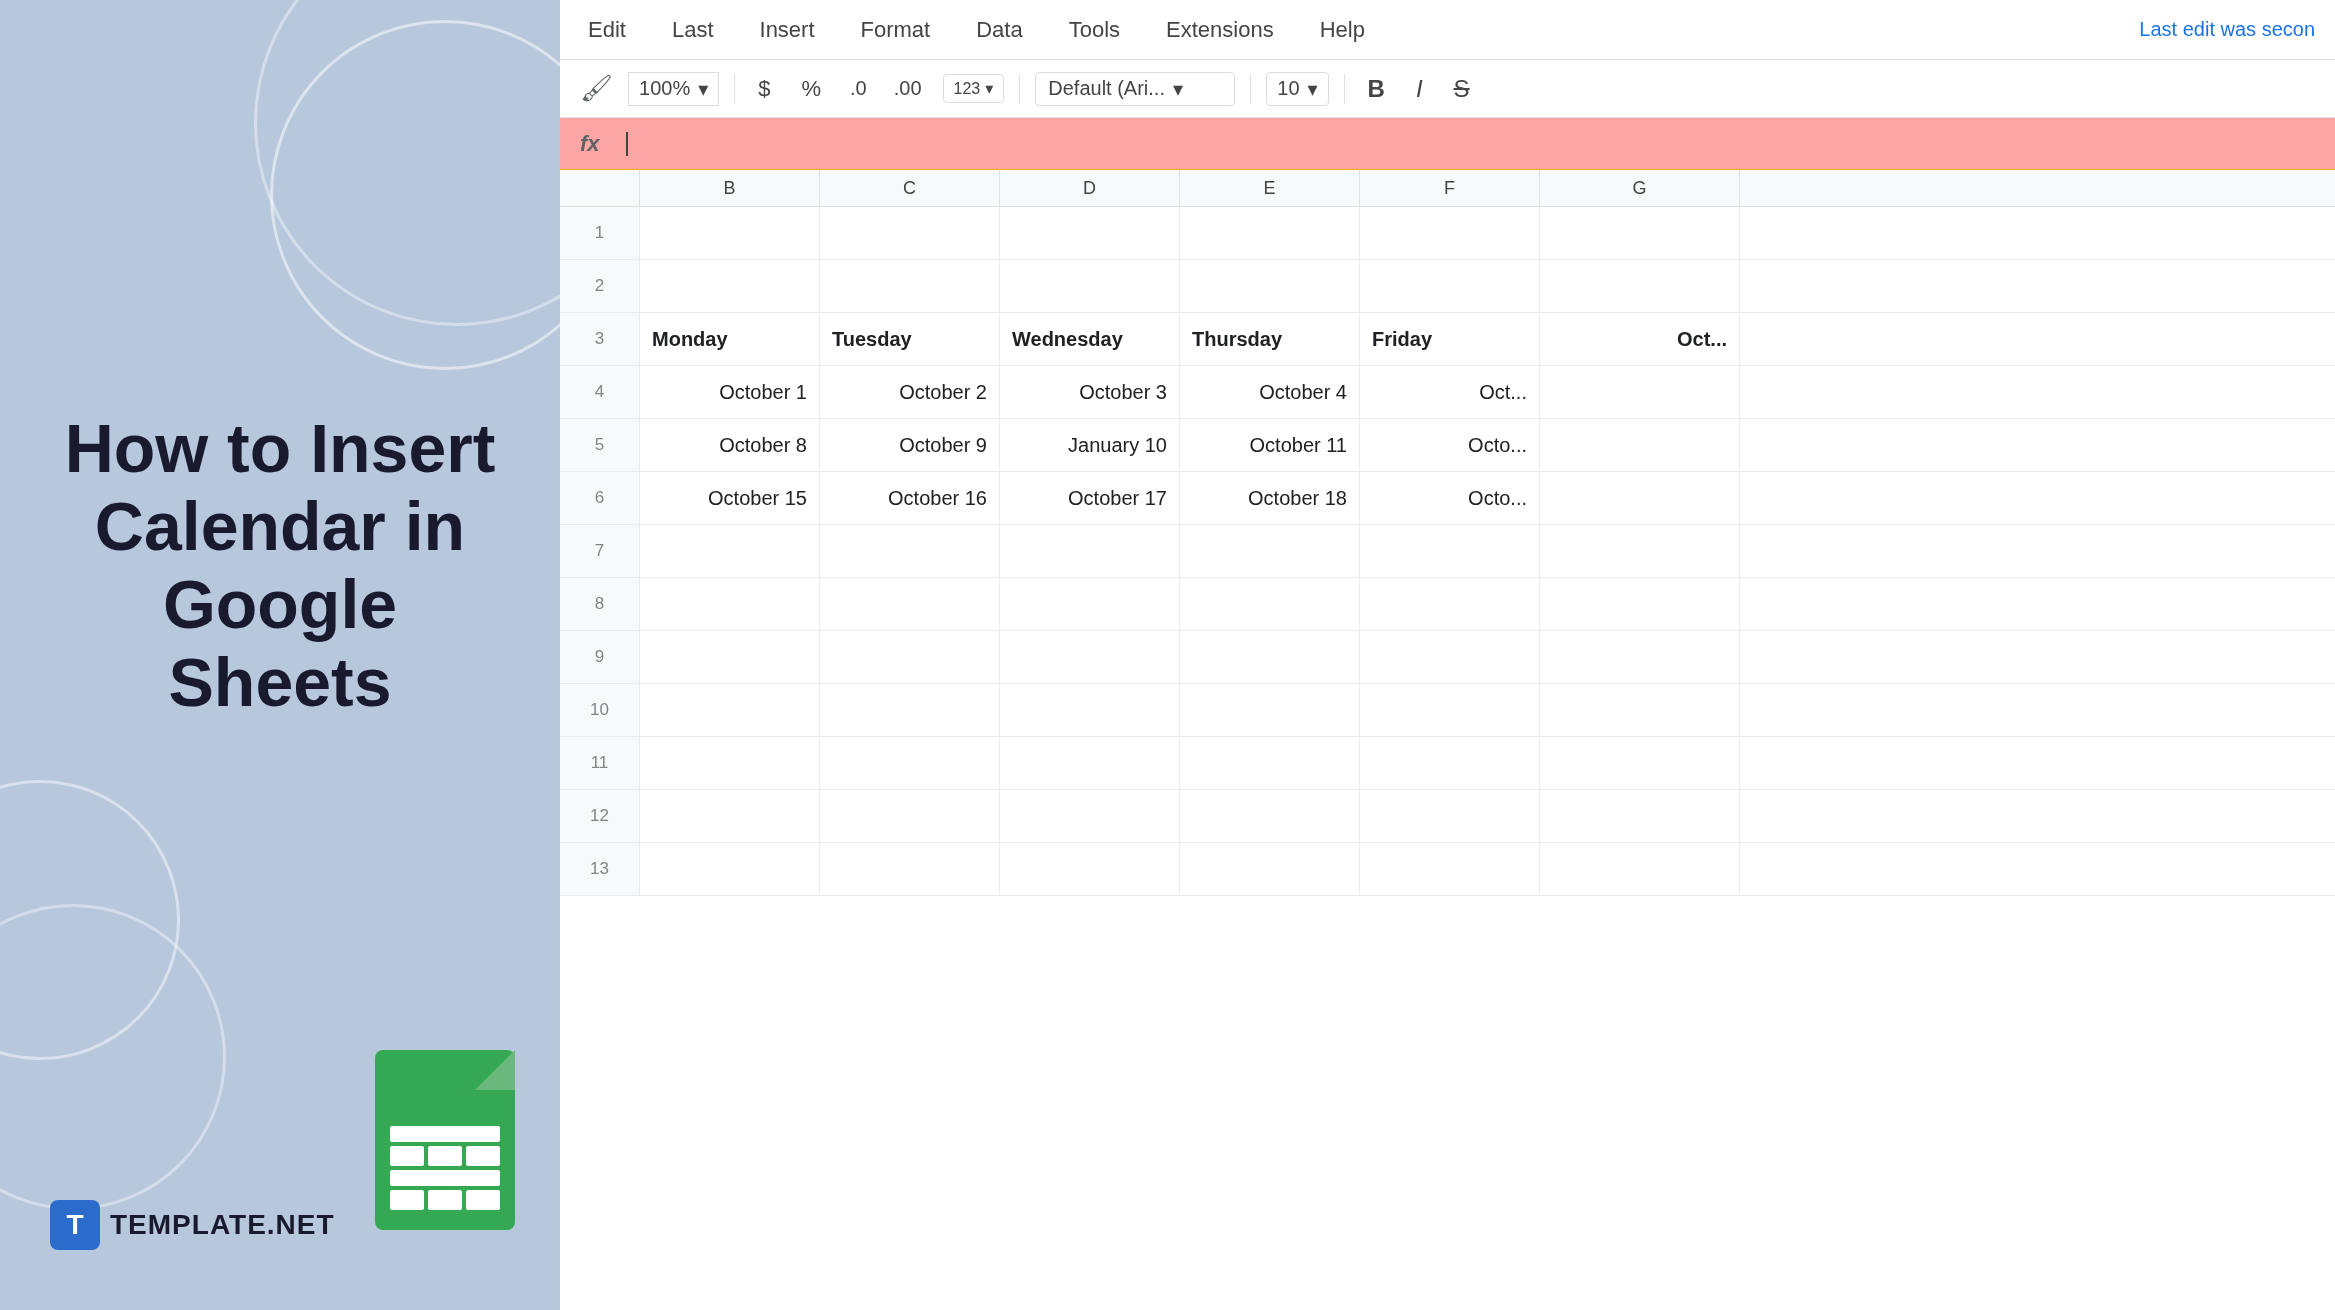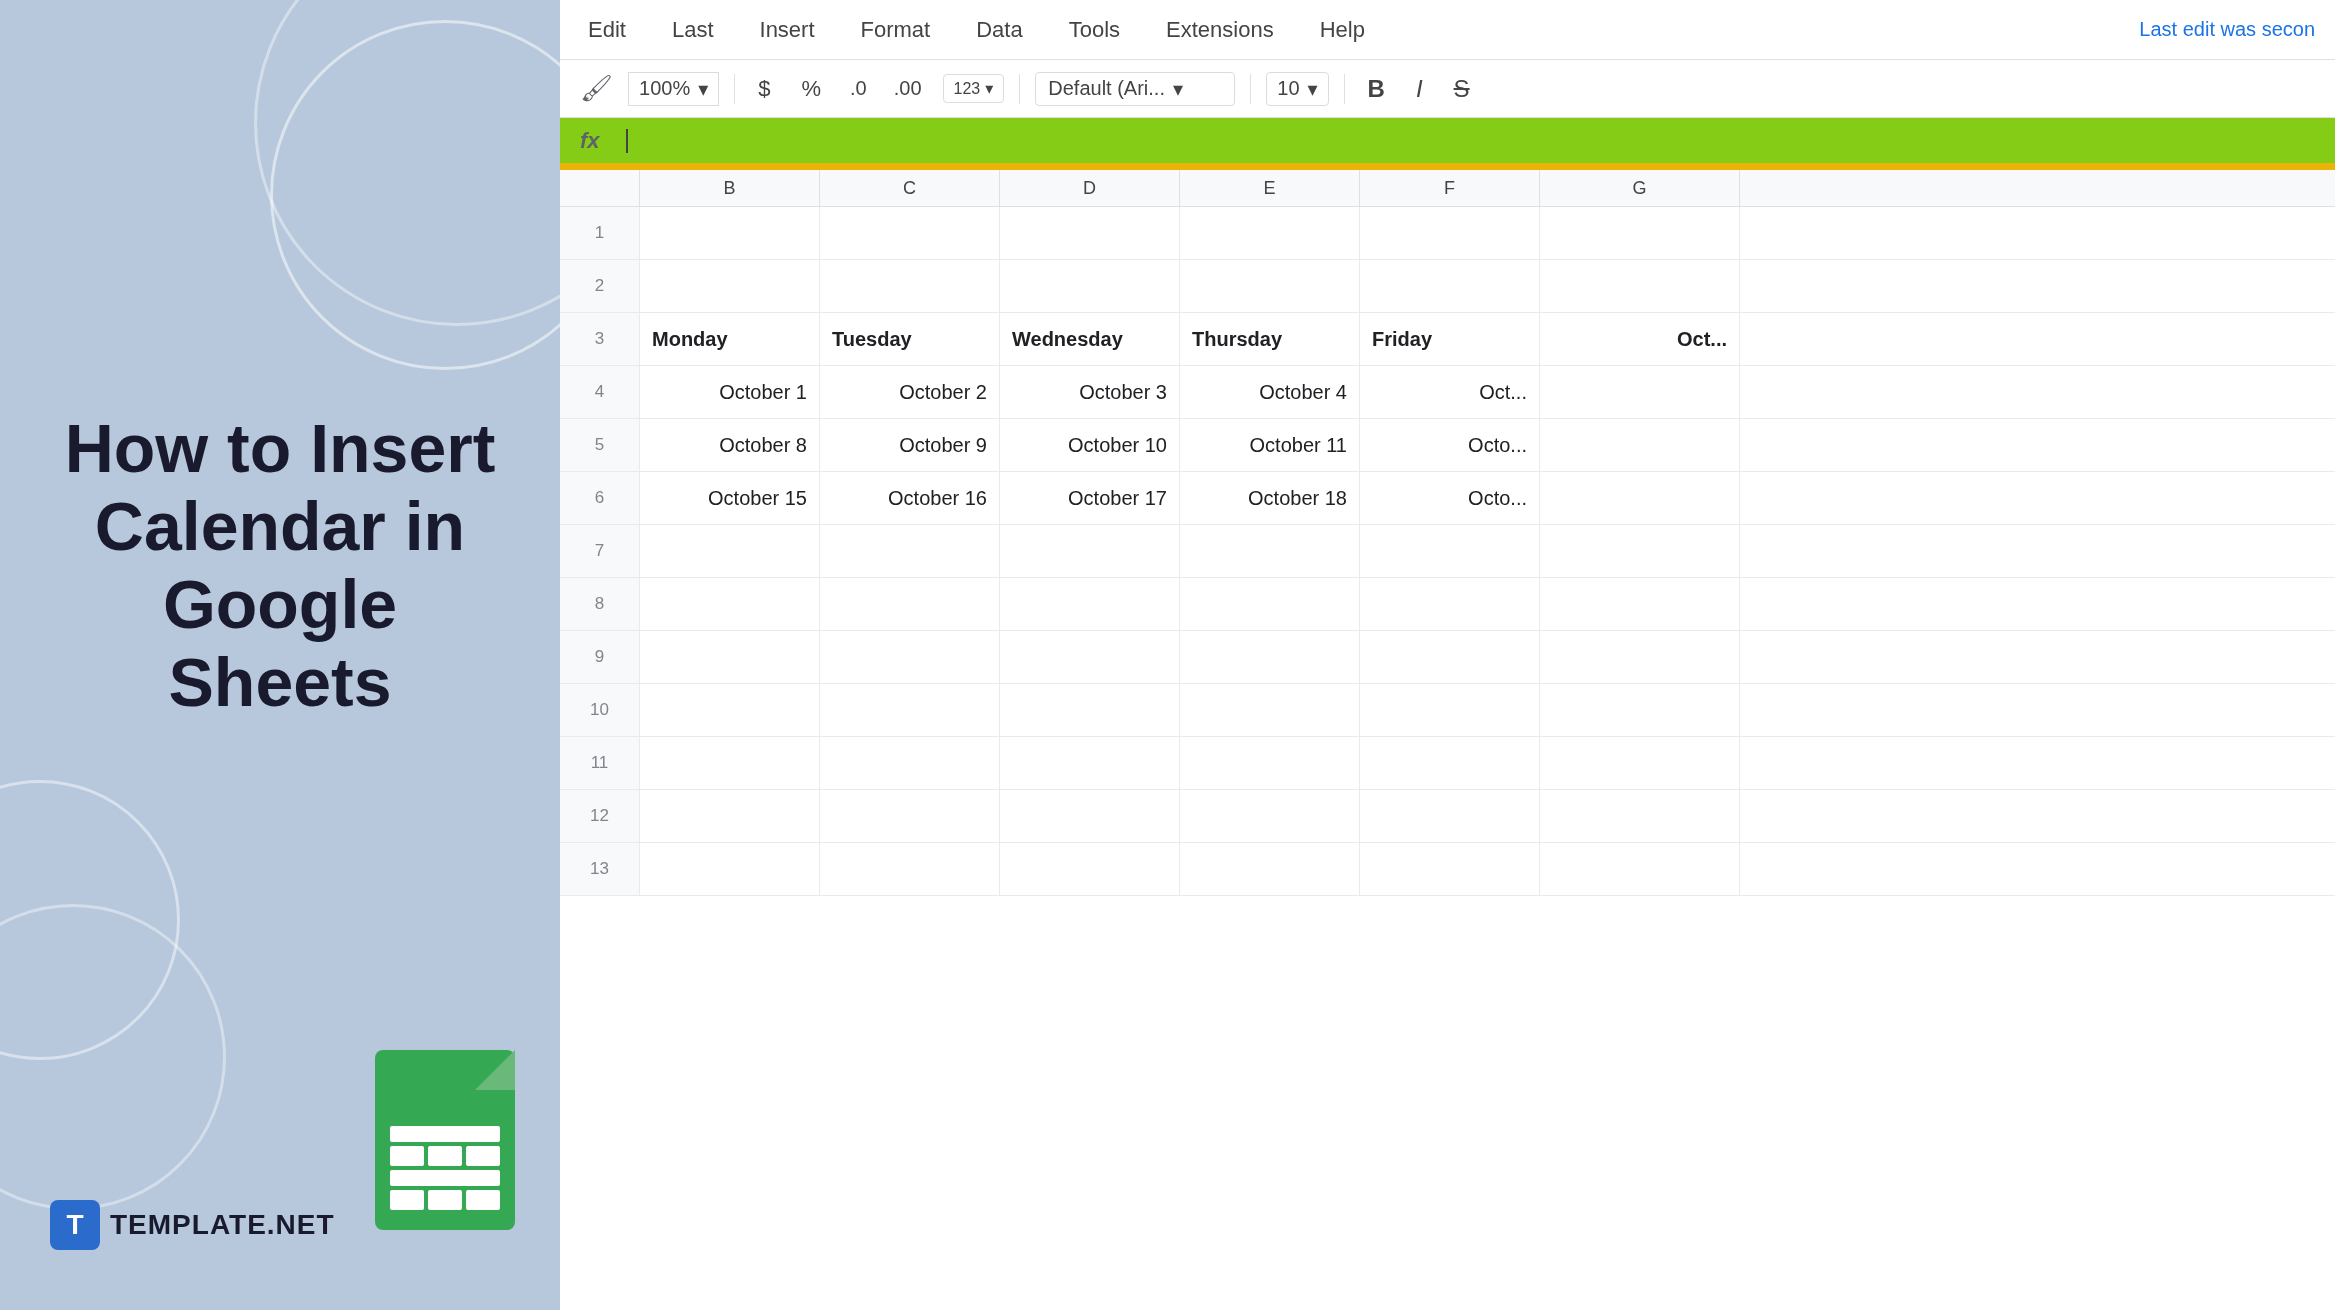--- a/index.html
+++ b/index.html
@@ -296,22 +296,22 @@
       padding: 4px 8px;
       text-decoration: line-through;
     }
 
     
     .formula-bar {
       display: flex;
       align-items: center;
       padding: 0 20px;
       height: 52px;
-      background: #84cc16;
-      border-bottom: 7px solid #eab308;
+      background: #fca5a5;
+      border-bottom: 1px solid #eab308;
       gap: 26px;
     }
 
     .formula-fx {
       font-size: 22px;
       color: #5f6368;
       font-style: italic;
       font-weight: bold;
     }
 
@@ -556,21 +556,21 @@
       <div class="sheet-cell data-cell">October 3</div>
       <div class="sheet-cell data-cell">October 4</div>
       <div class="sheet-cell partial">Oct...</div>
       <div class="sheet-cell"></div>
     </div>
 
     <div class="sheet-row">
       <div class="sheet-cell row-num">5</div>
       <div class="sheet-cell data-cell">October 8</div>
       <div class="sheet-cell data-cell">October 9</div>
-      <div class="sheet-cell data-cell">October 10</div>
+      <div class="sheet-cell data-cell">January 10</div>
       <div class="sheet-cell data-cell">October 11</div>
       <div class="sheet-cell partial">Octo...</div>
       <div class="sheet-cell"></div>
     </div>
 
     <div class="sheet-row">
       <div class="sheet-cell row-num">6</div>
       <div class="sheet-cell data-cell">October 15</div>
       <div class="sheet-cell data-cell">October 16</div>
       <div class="sheet-cell data-cell">October 17</div>

